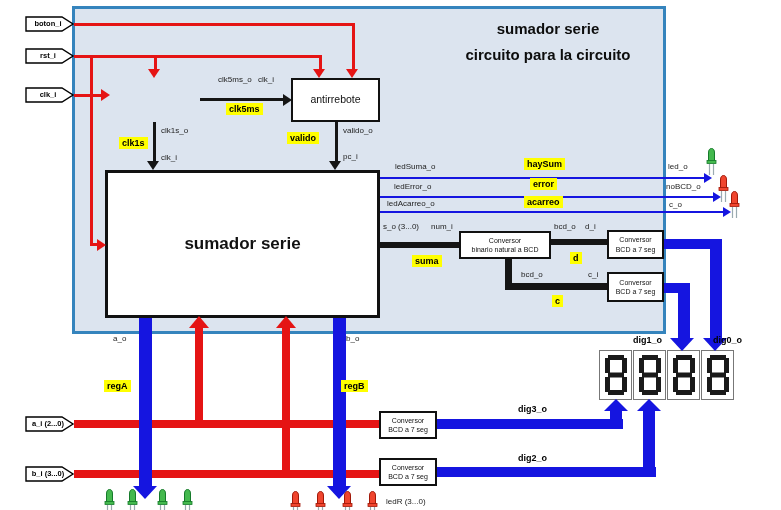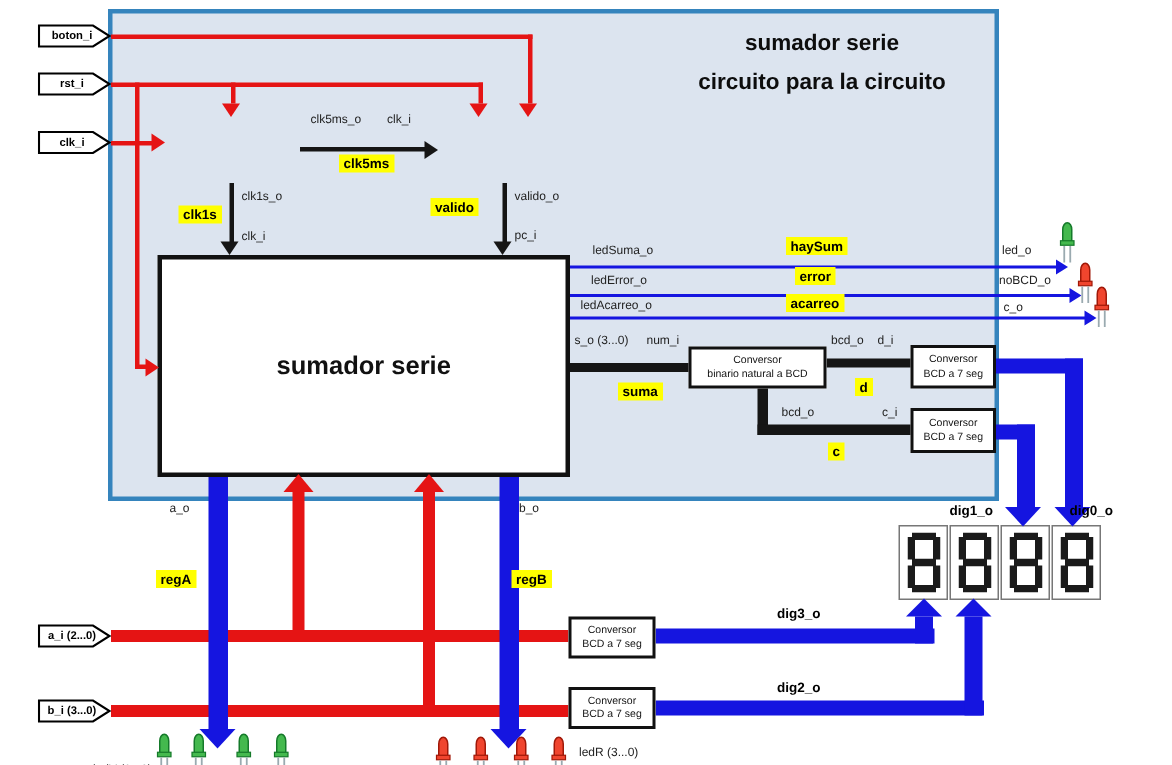--- a/index.html
+++ b/index.html
@@ -166,20 +166,23 @@
   <div class="w red" style="left:282px;top:328px;width:8px;height:150px;"></div>
   <div class="ar rlu" style="left:276px;top:316px;"></div>
 
   <div class="w blue" style="left:437px;top:419px;width:186px;height:10px;"></div>
   <div class="w blue" style="left:610px;top:411px;width:12px;height:18px;"></div>
   <div class="ar blu" style="left:604px;top:399px;"></div>
   <div class="w blue" style="left:437px;top:467px;width:219px;height:10px;"></div>
   <div class="w blue" style="left:643px;top:411px;width:12px;height:66px;"></div>
   <div class="ar blu" style="left:637px;top:399px;"></div>
 
+  <div class="box med" style="left:291px;top:78px;width:85px;height:40px;">
+    <div>antirrebote</div>
+  </div>
   <div class="box big" style="left:105px;top:170px;width:269px;height:142px;">
     <div>sumador serie</div>
   </div>
   <div class="box sml" style="left:459px;top:231px;width:88px;height:24px;">
     <div>Conversor</div>
     <div>binario natural a BCD</div>
   </div>
   <div class="box sml" style="left:607px;top:230px;width:53px;height:25px;">
     <div>Conversor</div>
     <div>BCD a 7 seg</div>
@@ -190,21 +193,21 @@
   </div>
   <div class="box sml" style="left:379px;top:411px;width:54px;height:24px;">
     <div>Conversor</div>
     <div>BCD a 7 seg</div>
   </div>
   <div class="box sml" style="left:379px;top:458px;width:54px;height:24px;">
     <div>Conversor</div>
     <div>BCD a 7 seg</div>
   </div>
 
-  <span class="sig" style="left:207px;top:75px;">clk5ms_o</span>
+  <span class="sig" style="left:218px;top:75px;">clk5ms_o</span>
   <span class="sig" style="left:258px;top:75px;">clk_i</span>
   <span class="hl" style="left:226px;top:103px;">clk5ms</span>
   <span class="sig" style="left:161px;top:126px;">clk1s_o</span>
   <span class="hl" style="left:119px;top:137px;">clk1s</span>
   <span class="sig" style="left:161px;top:153px;">clk_i</span>
   <span class="sig" style="left:343px;top:126px;">valido_o</span>
   <span class="hl" style="left:287px;top:132px;">valido</span>
   <span class="sig" style="left:343px;top:152px;">pc_i</span>
 
   <span class="sig" style="left:395px;top:162px;">ledSuma_o</span>

